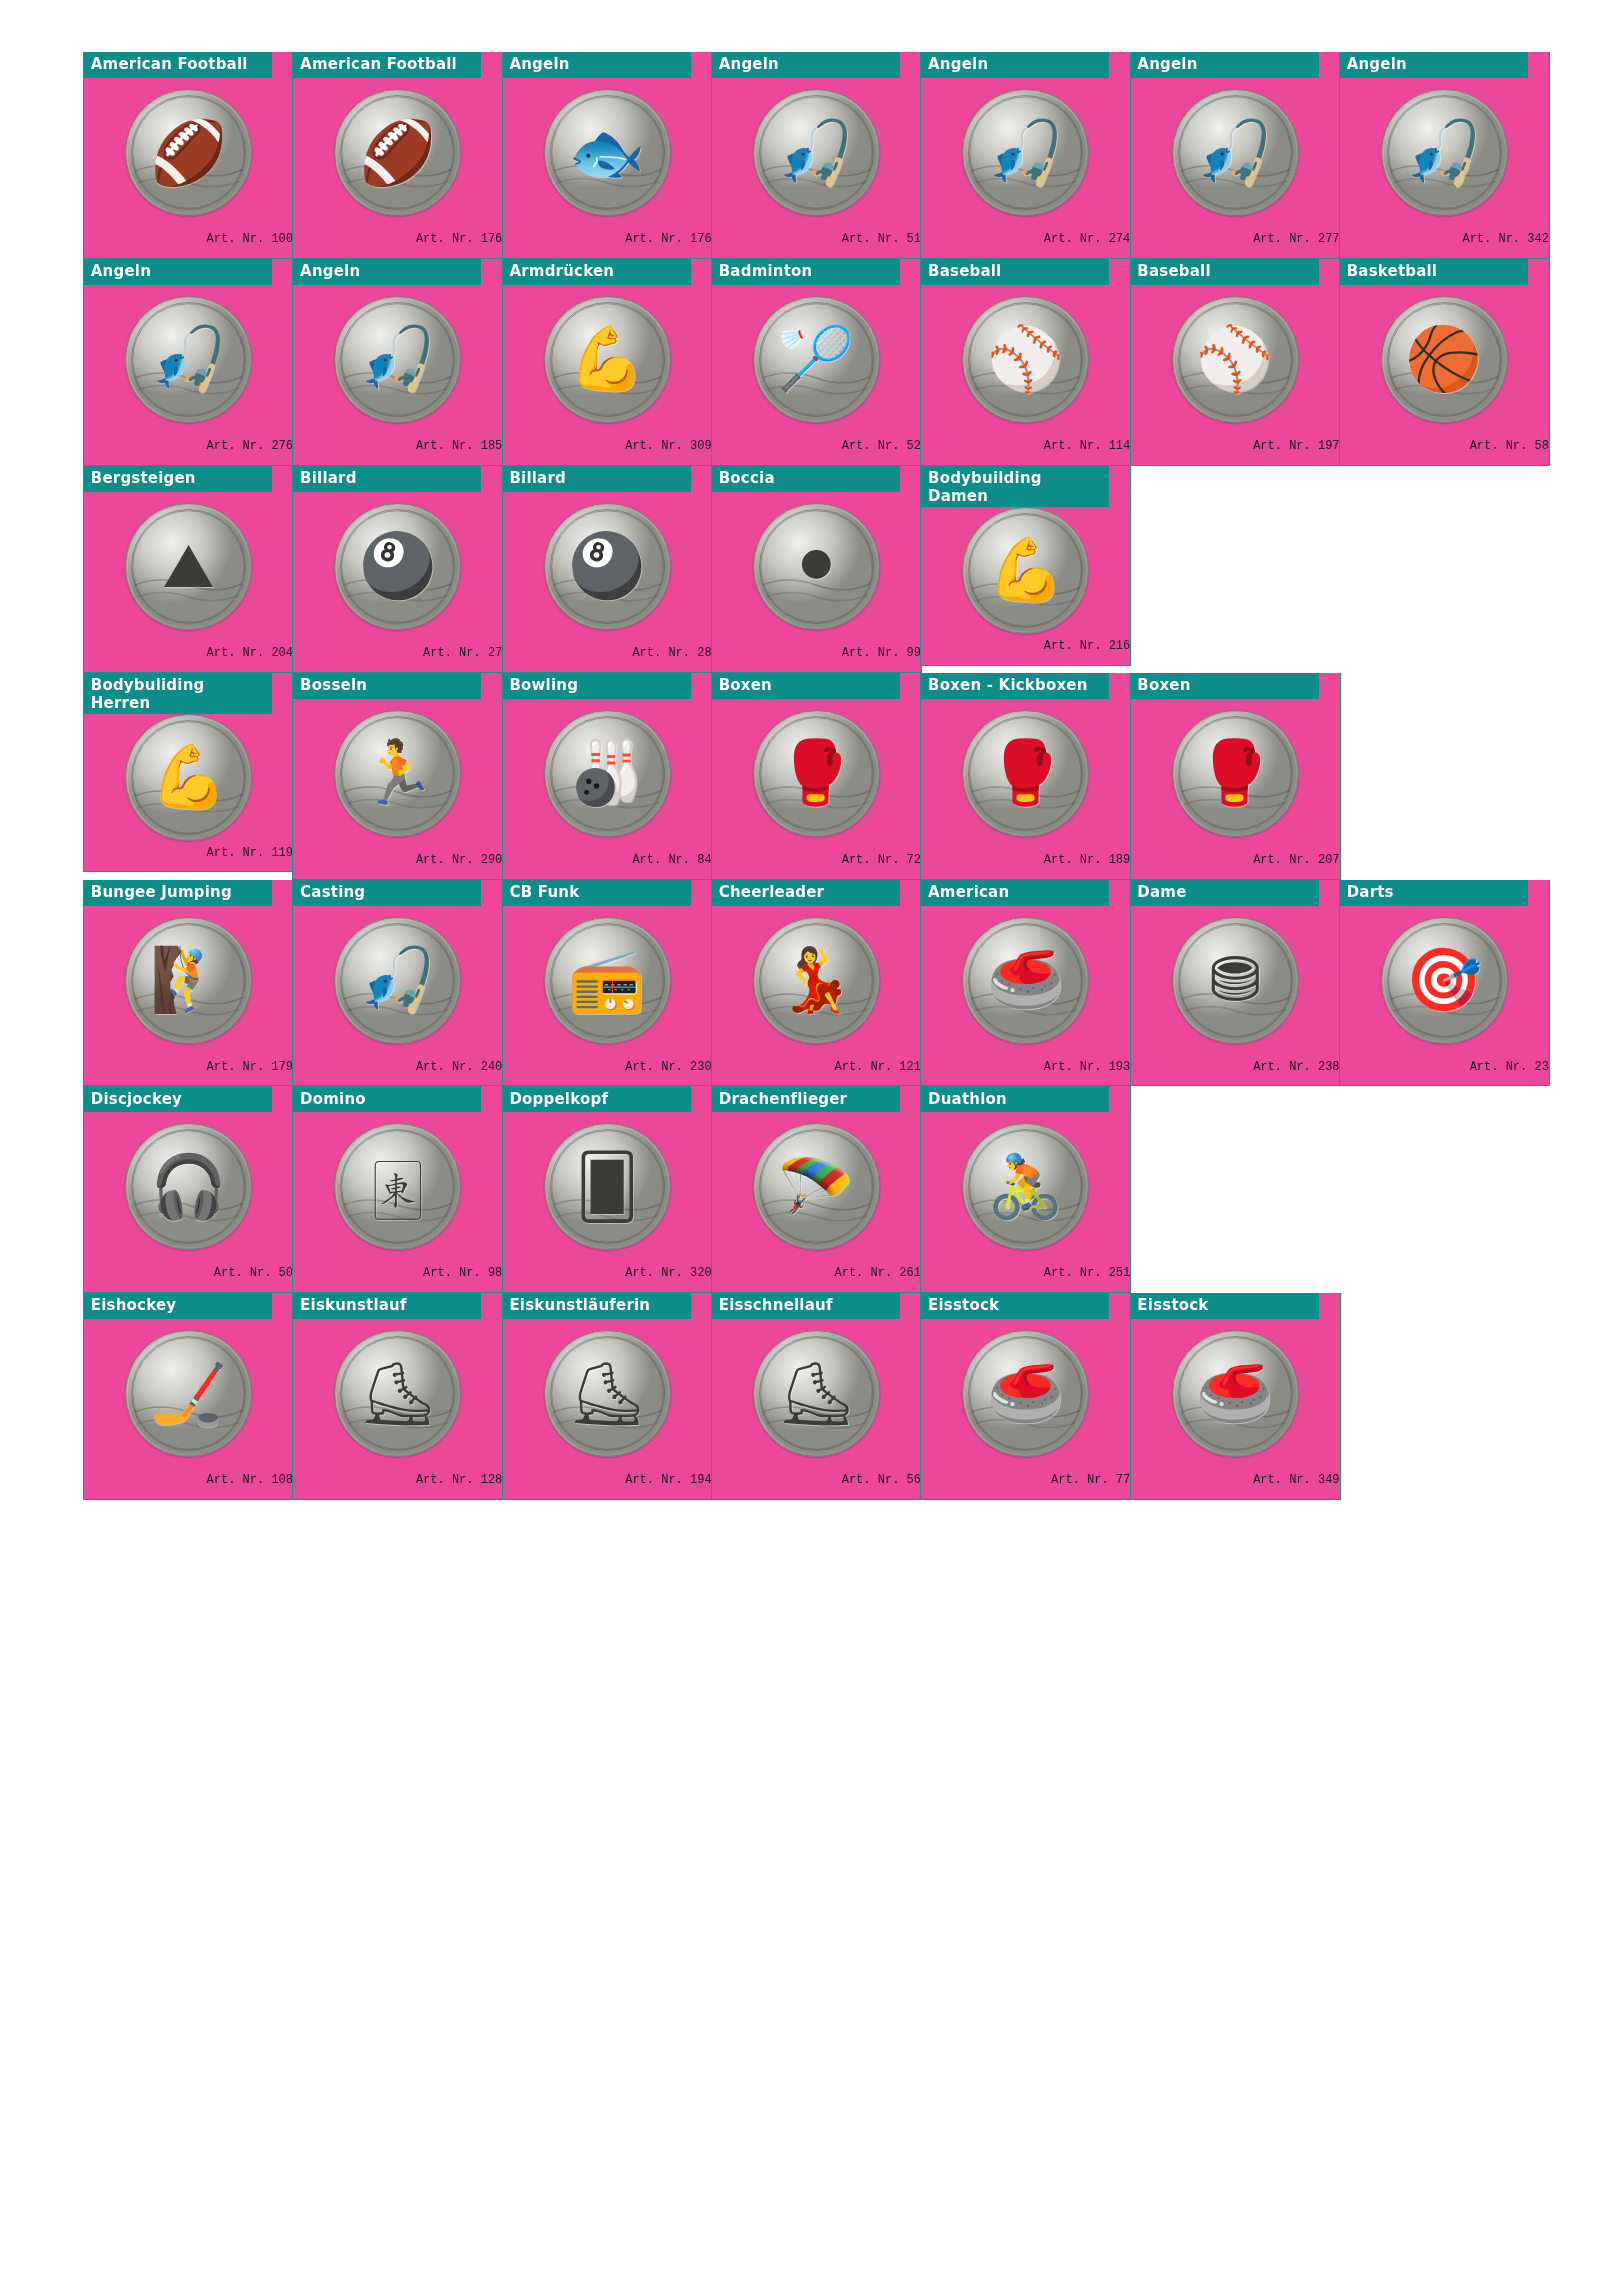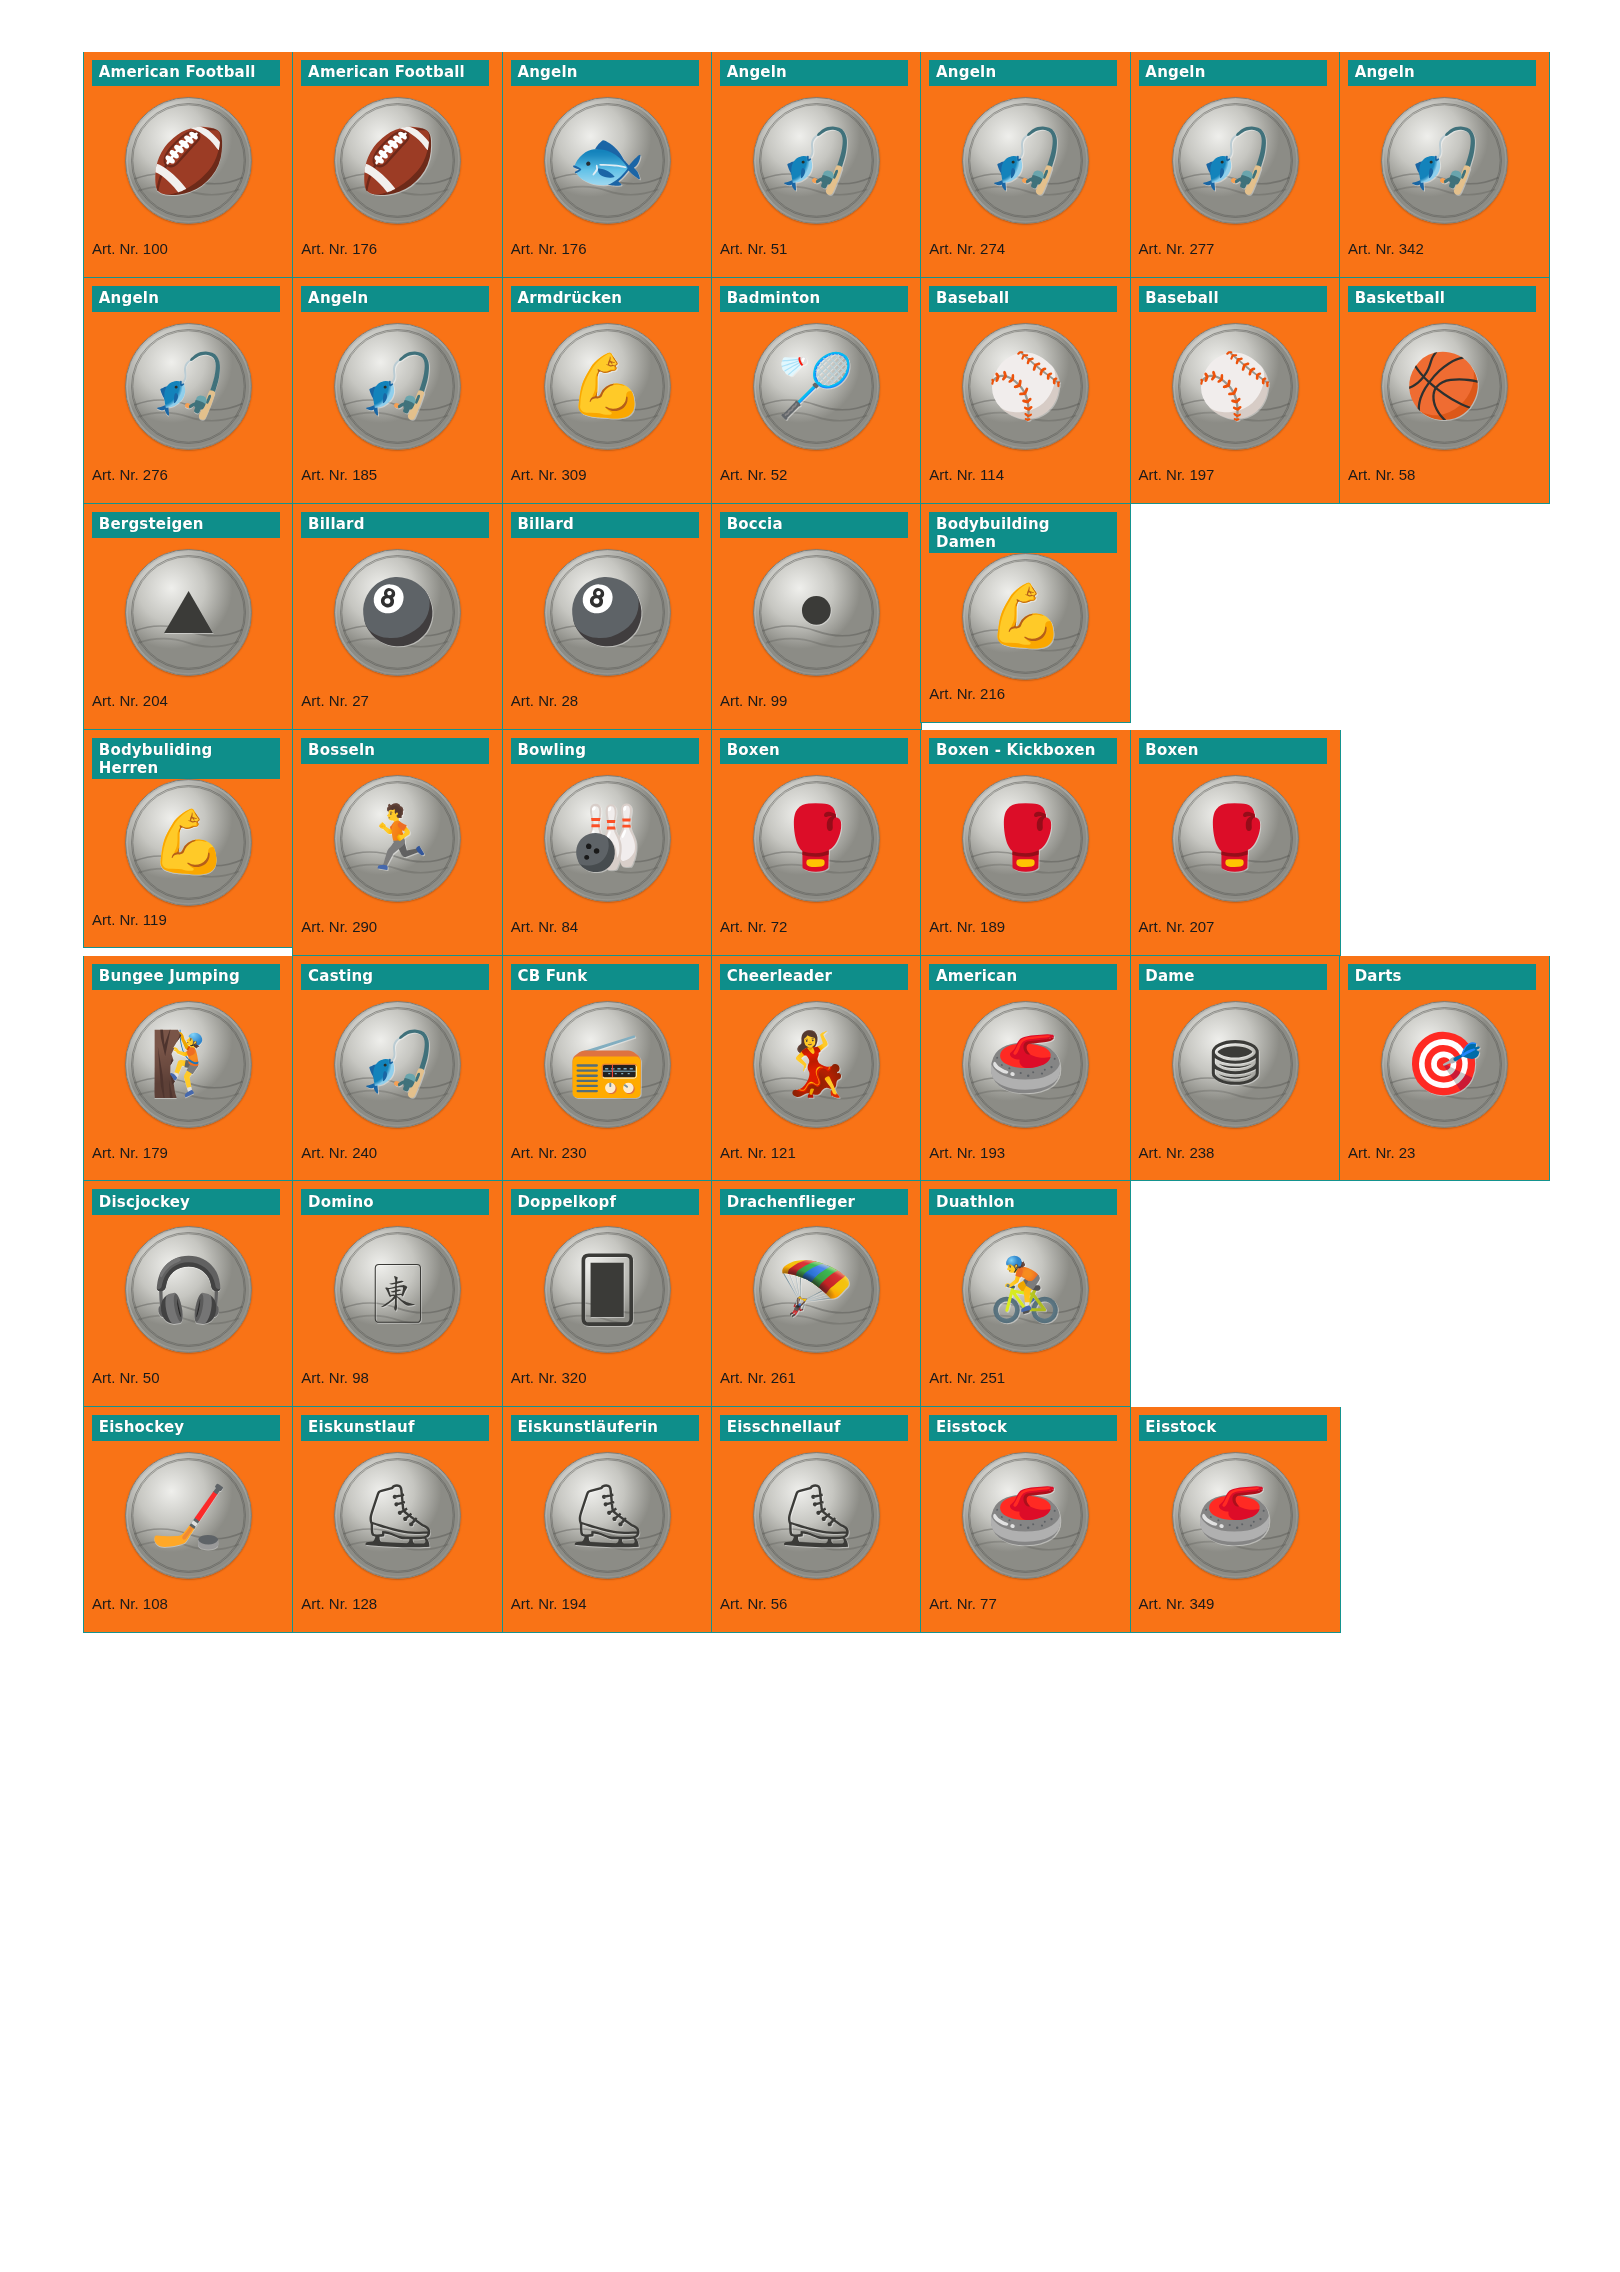--- a/index.html
+++ b/index.html
@@ -34,24 +34,24 @@
     margin-bottom: 0px;
   }
   .cell {
     width: 211px;
     box-sizing: border-box;
     border-left: 1.7px solid #14938f;
     border-right: 1.7px solid #14938f;
     border-bottom: 1.7px solid #14938f;
     border-top: none;
     position: relative;
-    padding: 8px;
+    padding: 0;
     margin: 0;
     margin-right: -1.7px;
-    background: #f97316;
+    background: #ec4899;
   }
   .cell.empty {
     border: none;
     background: transparent;
   }
   .cell-head {
     background: #0e8e8a;
     color: #ffffff;
     font-size: 15px;
     font-weight: bold;
@@ -106,25 +106,25 @@
     display: flex;
     align-items: center;
     justify-content: center;
     font-size: 62px;
     color: #3b3b38;
     text-shadow: 0.8px 0.8px 0 rgba(255,255,255,0.4);
     font-family: "DejaVu Sans", sans-serif;
     line-height: 1;
   }
   .art-no {
-    text-align: left;
-    font-size: 15px;
+    text-align: right;
+    font-size: 12px;
     color: #1a1a1a;
     padding: 5px 0 11.8px 0;
-    font-family: Liberation Sans, sans-serif;
+    font-family: Liberation Mono, monospace;
   }
 </style>
 </head>
 <body>
 
 <div class="page">
   <div class="catalog" id="catalog">
       <div class="grid-row">
         <div class="cell">
           <div class="cell-head">American Football</div>

